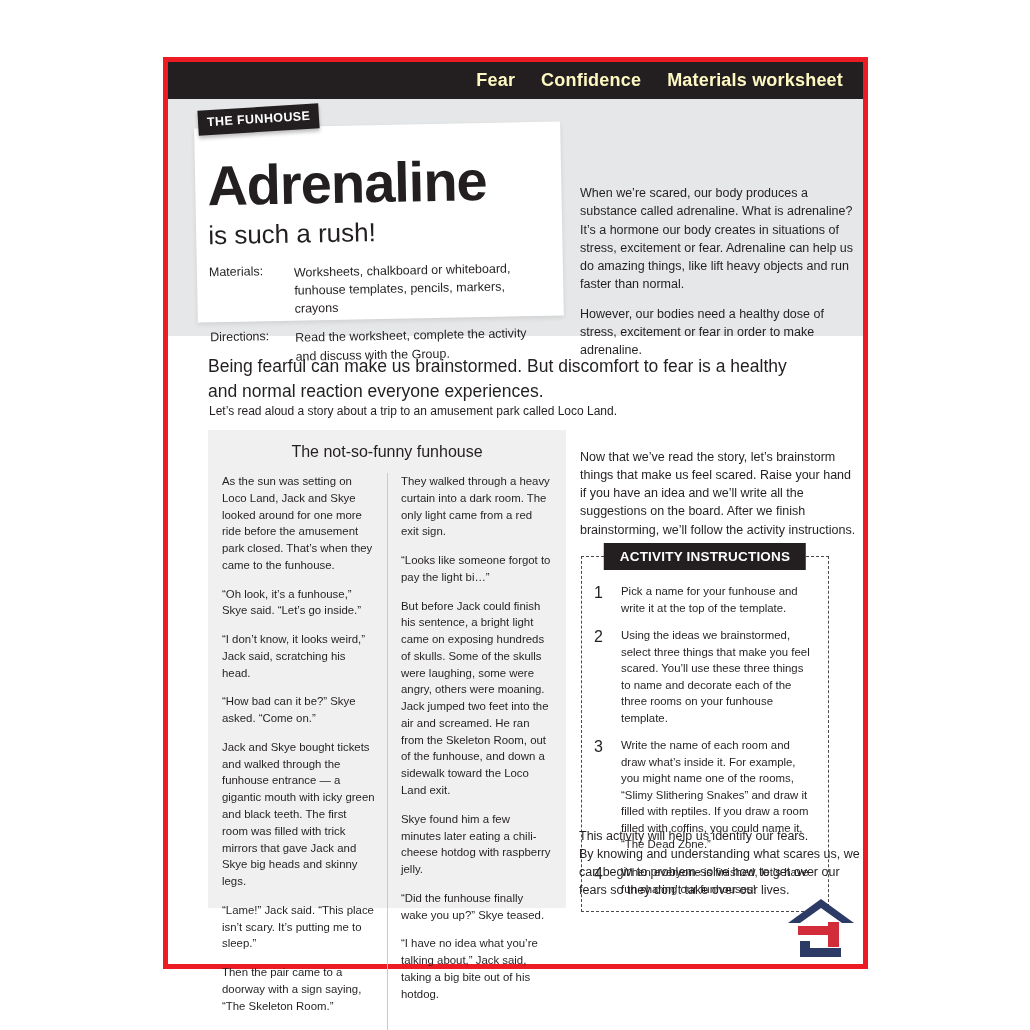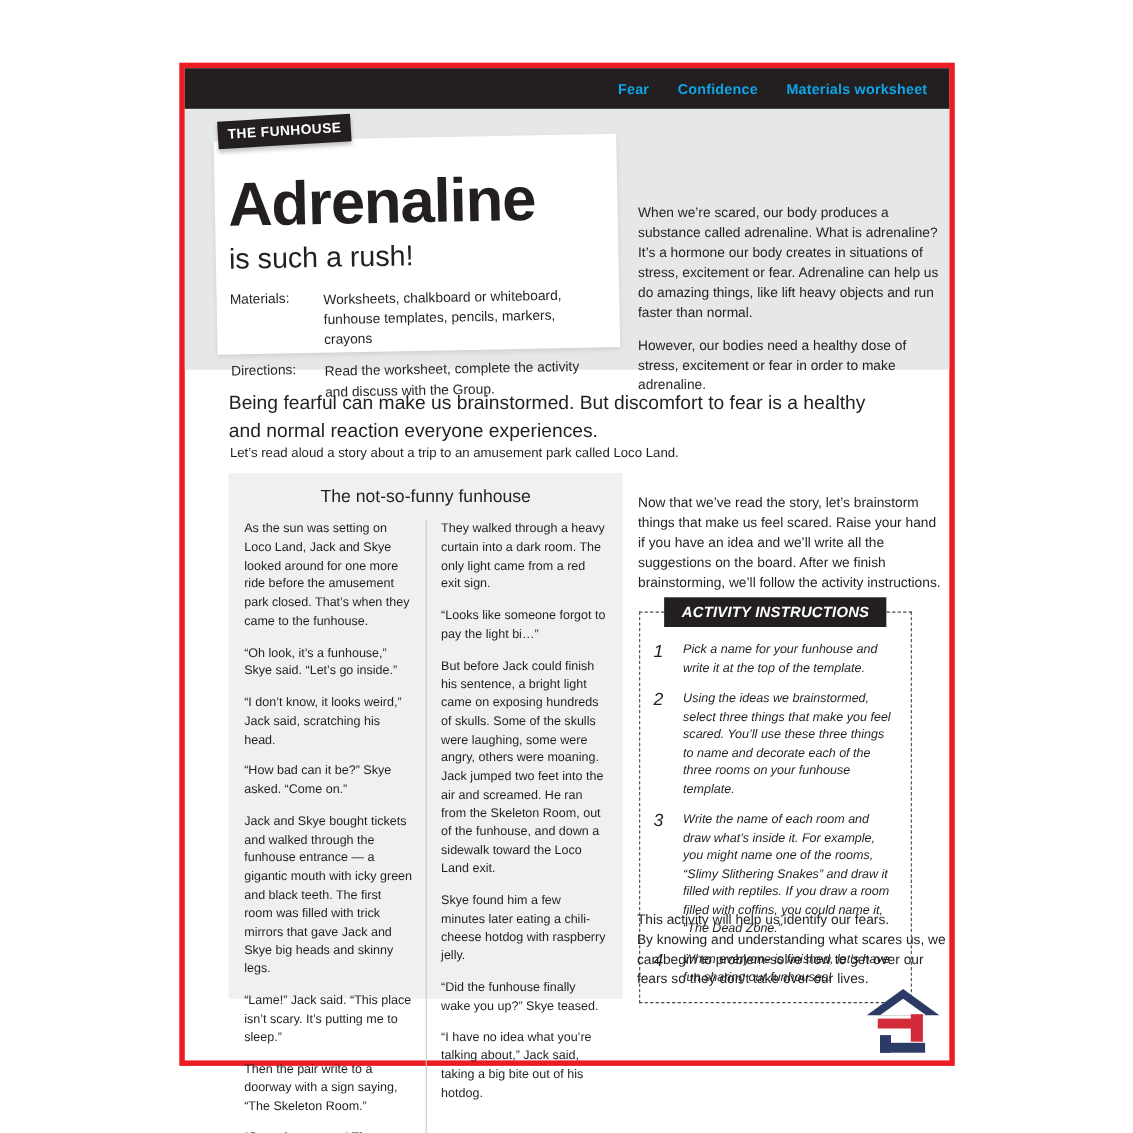--- a/index.html
+++ b/index.html
@@ -9,21 +9,21 @@
     --storybg:#f0f0f1;
     --navy:#2c3a66;
     --logored:#d22b3a;
   }
   *{margin:0;padding:0;box-sizing:border-box;}
   html,body{width:1030px;height:1030px;background:#ffffff;font-family:"Liberation Sans",sans-serif;color:var(--ink);}
   .stage{position:relative;width:1030px;height:1030px;background:#fff;overflow:hidden;}
   .doc{position:absolute;left:163px;top:57px;width:705px;height:912px;background:#fff;border:5px solid var(--frame);}
   
   .topbar{position:absolute;left:0;top:0;width:695px;height:37px;background:var(--ink);display:flex;align-items:center;justify-content:flex-end;gap:26px;padding-right:20px;}
-  .topbar .nav-item{color:#0ea5e9;font-size:13px;font-weight:600;letter-spacing:.2px;cursor:pointer;}
+  .topbar .nav-item{color:#fef9c3;font-size:18px;font-weight:600;letter-spacing:.2px;cursor:pointer;}
   
   .hero{position:absolute;left:0;top:37px;width:695px;height:237px;background:var(--hero);}
   .title-card{position:absolute;left:28px;top:26px;width:366px;height:194px;background:#fff;transform:rotate(-1.1deg);box-shadow:0 2px 5px rgba(0,0,0,.10);padding:30px 0 0 12px;}
   .tag{position:absolute;left:30px;top:8px;background:var(--ink);color:#fff;font-size:12.5px;font-weight:600;letter-spacing:.4px;padding:5px 9px 6px 9px;transform:rotate(-3.5deg);box-shadow:0 3px 4px rgba(0,0,0,.25);z-index:3;}
   .big-title{font-size:56px;font-weight:600;letter-spacing:-1px;line-height:1.0;margin-left:0;}
   .sub-title{font-size:26px;font-weight:400;margin-top:6px;}
   .mat-rows{margin-top:14px;display:grid;grid-template-columns:85px 1fr;row-gap:11px;column-gap:0;padding-right:16px;}
   .mat-label{font-size:12.5px;}
   .mat-text{font-size:12.5px;line-height:1.45;}
   .hero-copy{position:absolute;left:412px;top:85px;width:282px;font-size:12.5px;line-height:1.46;}
@@ -34,21 +34,21 @@
   
   .story{position:absolute;left:40px;top:368px;width:358px;height:478px;background:var(--storybg);padding:13px 14px 14px 14px;}
   .story-title{text-align:center;font-size:16px;font-weight:400;margin-bottom:12px;}
   .story-cols{display:flex;gap:0;}
   .story-col{width:50%;font-size:11.4px;line-height:1.47;}
   .story-col p + p{margin-top:12px;}
   .story-col.first{padding-right:12px;}
   .story-col.second{padding-left:13px;border-left:1px solid #c8c9cb;}
   
   .brainstorm{position:absolute;left:412px;top:386px;width:280px;font-size:12.5px;line-height:1.45;}
-  .activity-box{position:absolute;left:413px;top:494px;width:248px;border:1px dashed #4a4a4a;padding:26px 12px 14px 12px;font-style:italic;}
+  .activity-box{position:absolute;left:413px;top:494px;width:248px;border:1px dashed #4a4a4a;padding:26px 12px 14px 12px;}
   .activity-title{position:absolute;left:50%;top:-14px;transform:translateX(-50%);background:var(--ink);color:#fff;font-size:13.5px;font-weight:700;letter-spacing:.2px;padding:6px 16px;white-space:nowrap;}
   .steps{display:grid;grid-template-columns:27px 1fr;row-gap:11px;}
   .step-num{font-size:16px;line-height:1.2;}
   .step-text{font-size:11.4px;line-height:1.45;}
   .closing{position:absolute;left:411px;top:765px;width:290px;font-size:12.5px;line-height:1.45;white-space:pre-line;}
   .logo{position:absolute;left:617px;top:833px;width:72px;height:72px;}
 </style>
 </head>
 <body>
 
@@ -85,21 +85,21 @@
     <div class="story">
       <div class="story-title">The not-so-funny funhouse</div>
       <div class="story-cols">
         <div class="story-col first">
           <p>As the sun was setting on Loco Land, Jack and Skye looked around for one more ride before the amusement park closed. That’s when they came to the funhouse.</p>
           <p>“Oh look, it’s a funhouse,” Skye said. “Let’s go inside.”</p>
           <p>“I don’t know, it looks weird,” Jack said, scratching his head.</p>
           <p>“How bad can it be?” Skye asked. “Come on.”</p>
           <p>Jack and Skye bought tickets and walked through the funhouse entrance — a gigantic mouth with icky green and black teeth. The first room was filled with trick mirrors that gave Jack and Skye big heads and skinny legs.</p>
           <p>“Lame!” Jack said. “This place isn’t scary. It’s putting me to sleep.”</p>
-          <p>Then the pair write to a doorway with a sign saying, “The Skeleton Room.”</p>
+          <p>Then the pair came to a doorway with a sign saying, “The Skeleton Room.”</p>
           <p>“O-o-o-h, s-c-a-r-y! The Skeleton Room!” Skye said, trying to give Jack the creeps.</p>
         </div>
         <div class="story-col second">
           <p>They walked through a heavy curtain into a dark room. The only light came from a red exit sign.</p>
           <p>“Looks like someone forgot to pay the light bi…”</p>
           <p>But before Jack could finish his sentence, a bright light came on exposing hundreds of skulls. Some of the skulls were laughing, some were angry, others were moaning. Jack jumped two feet into the air and screamed. He ran from the Skeleton Room, out of the funhouse, and down a sidewalk toward the Loco Land exit.</p>
           <p>Skye found him a few minutes later eating a chili-cheese hotdog with raspberry jelly.</p>
           <p>“Did the funhouse finally wake you up?” Skye teased.</p>
           <p>“I have no idea what you’re talking about,” Jack said, taking a big bite out of his hotdog.</p>
         </div>

